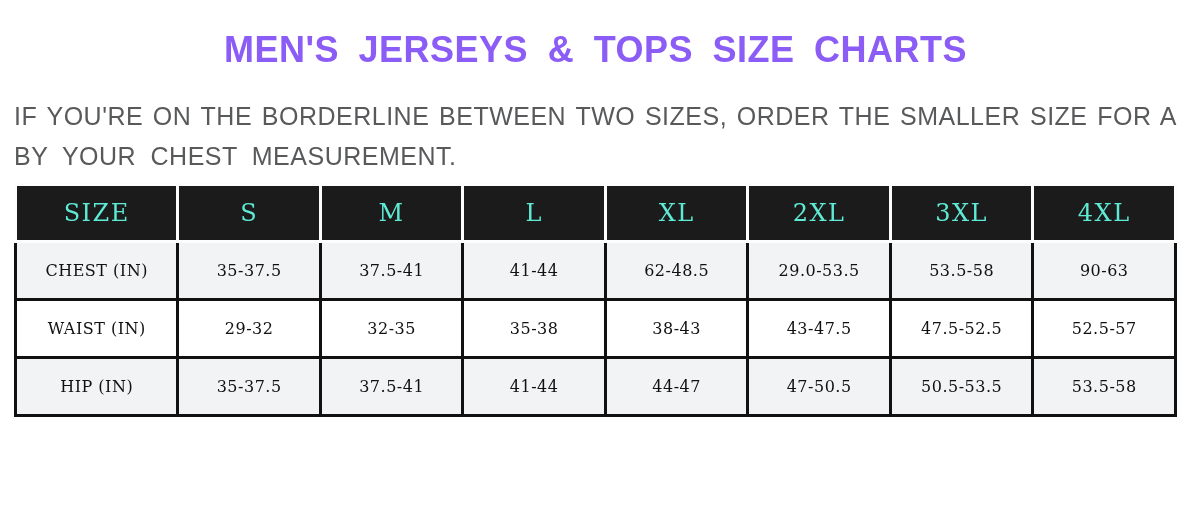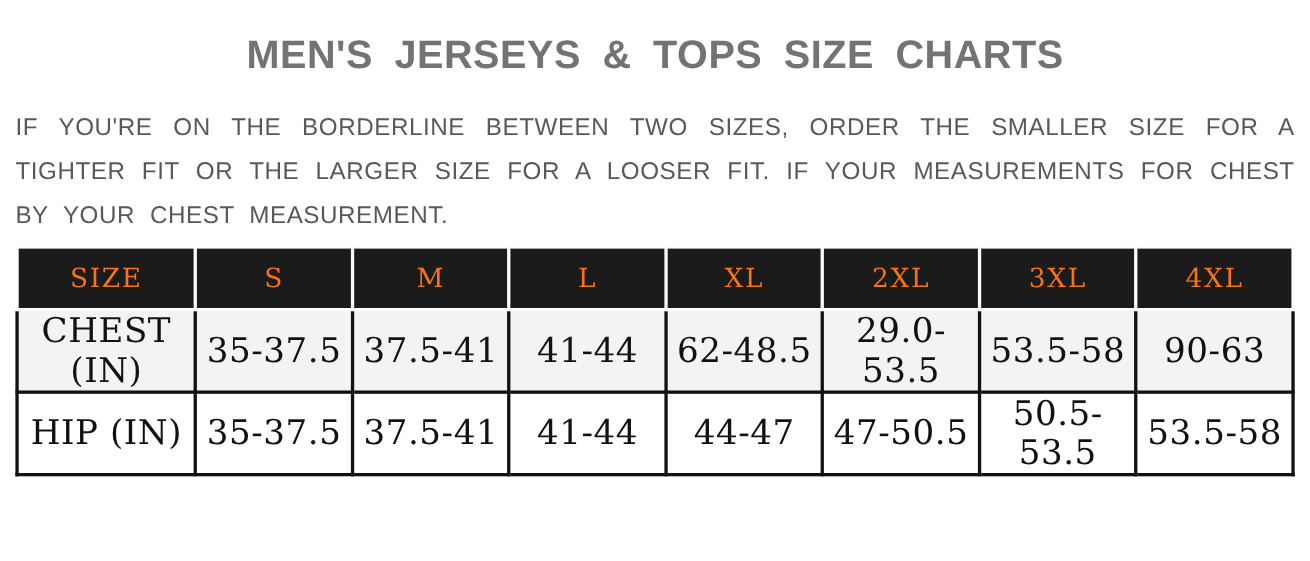--- a/index.html
+++ b/index.html
@@ -11,78 +11,77 @@
     font-family: "Liberation Sans", sans-serif;
   }
   .wrapper { padding: 0 14px; }
 
   .page-title {
     margin-top: 30px;
     text-align: center;
     font-size: 36px;
     line-height: 40px;
     font-weight: bold;
-    color: #737373;
+    color: #8b5cf6;
     letter-spacing: 0.5px;
     word-spacing: 9px;
   }
 
   .intro {
     margin-top: 26px;
-    font-size: 22px;
+    font-size: 25px;
     line-height: 40px;
     color: #58595b;
     letter-spacing: 0.5px;
   }
   .intro-line { text-align: justify; text-align-last: justify; }
   .intro-line.last { text-align: left; text-align-last: left; word-spacing: 7px; }
 
   table.size-chart {
     width: 100%;
     margin-top: 7px;
     border-collapse: collapse;
     table-layout: fixed;
     border: 3px solid #111111;
     font-family: "DejaVu Serif", serif;
   }
   col.first-col { width: 14%; }
   col.size-col { width: 12.2857%; }
   table.size-chart th {
     background: #1b1b1b;
-    color: #f97316;
+    color: #5eead4;
     border: 3px solid #fdfdfd;
     font-weight: normal;
     font-size: 24px;
     height: 57px;
     letter-spacing: 1.5px;
     text-align: center;
     vertical-align: middle;
   }
   table.size-chart td {
     border: 3px solid #111111;
-    font-size: 31px;
+    font-size: 16px;
     height: 58px;
     color: #111111;
     text-align: center;
     vertical-align: middle;
     letter-spacing: 0.5px;
     background: #ffffff;
   }
   table.size-chart tbody tr:nth-child(odd) td { background: #f2f3f5; }
 </style>
 </head>
 <body>
 
 <div class="wrapper">
 
   <h1 class="page-title">MEN'S JERSEYS &amp; TOPS SIZE CHARTS</h1>
 
   <div class="intro">
     <div class="intro-line">IF YOU'RE ON THE BORDERLINE BETWEEN TWO SIZES, ORDER THE SMALLER SIZE FOR A</div>
-    <div class="intro-line">TIGHTER FIT OR THE LARGER SIZE FOR A LOOSER FIT. IF YOUR MEASUREMENTS FOR CHEST</div>
     <div class="intro-line last">BY YOUR CHEST MEASUREMENT.</div>
   </div>
 
   <table class="size-chart">
     <colgroup>
       <col class="first-col">
       <col class="size-col">
         <col class="size-col">
         <col class="size-col">
         <col class="size-col">
@@ -107,20 +106,30 @@
         <td>CHEST (IN)</td>
         <td>35-37.5</td>
         <td>37.5-41</td>
         <td>41-44</td>
         <td>62-48.5</td>
         <td>29.0-53.5</td>
         <td>53.5-58</td>
         <td>90-63</td>
       </tr>
       <tr>
+        <td>WAIST (IN)</td>
+        <td>29-32</td>
+        <td>32-35</td>
+        <td>35-38</td>
+        <td>38-43</td>
+        <td>43-47.5</td>
+        <td>47.5-52.5</td>
+        <td>52.5-57</td>
+      </tr>
+      <tr>
         <td>HIP (IN)</td>
         <td>35-37.5</td>
         <td>37.5-41</td>
         <td>41-44</td>
         <td>44-47</td>
         <td>47-50.5</td>
         <td>50.5-53.5</td>
         <td>53.5-58</td>
       </tr>
     </tbody>

